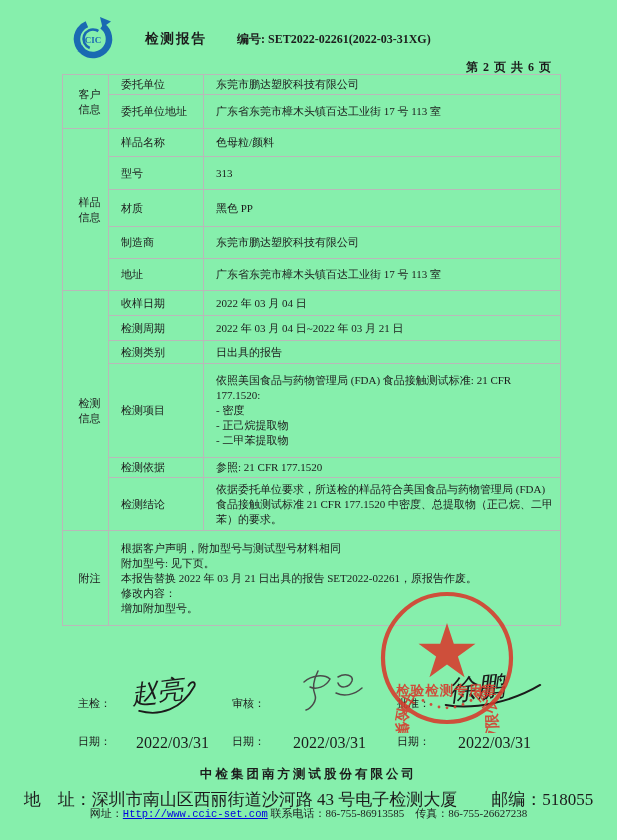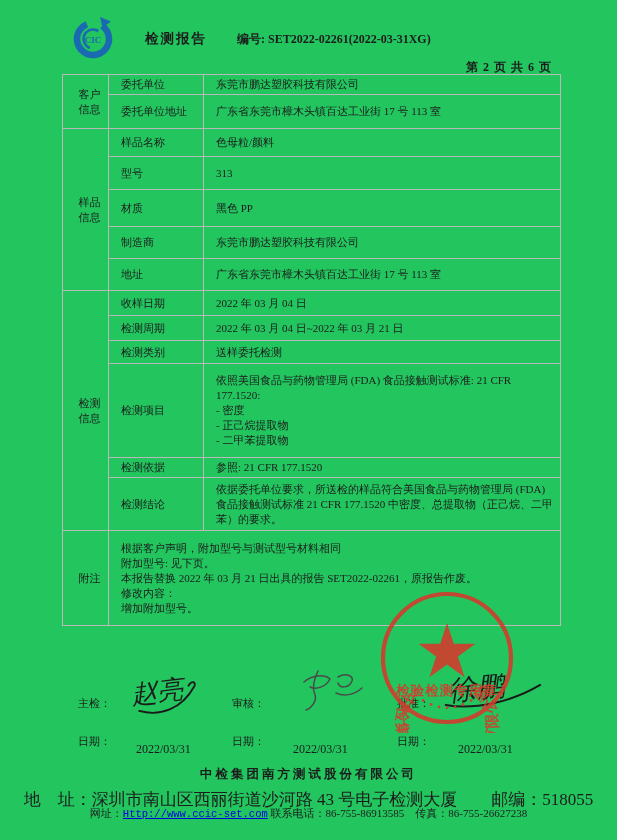--- a/index.html
+++ b/index.html
@@ -1,17 +1,17 @@
 <!DOCTYPE html>
 <html><head>
 <meta charset="utf-8">
 <style>
   html,body{margin:0;padding:0;background:#888;}
   .page{
-    position:relative;width:617px;height:840px;background:#22c55e;
+    position:relative;width:617px;height:840px;background:#86efac;
     margin:0 auto;overflow:hidden;
     font-family:"Liberation Serif","DejaVu Serif",serif;
     color:#1c1c1c;
   }
   .abs{position:absolute;}
   
   .hdr-title{left:145px;top:30px;font-size:13.5px;font-weight:bold;letter-spacing:2px;}
   .hdr-no{left:237px;top:31px;font-size:12px;font-weight:bold;text-align:right;}
   .hdr-page{left:466px;top:31px;font-size:12px;font-weight:bold;letter-spacing:1px;margin-top:28px;}
   
@@ -30,21 +30,21 @@
     line-height:30px;font-size:11.5px;
   }
   td.lbl{padding-left:10px;}
   td.val{padding-left:12px;}
   td.multiline{white-space:pre-line;line-height:18.5px;}
   td.conclusion{line-height:17px;padding-top:3px;padding-right:8px;}
   td.notes{white-space:pre-line;line-height:19px;vertical-align:middle;margin-left:28px;}
   
   .sig-label{font-size:11px;}
   .sig-svg{overflow:visible;}
-  .date-val{font-size:12px;margin-top:8px;}
+  .date-val{font-size:16px;}
   
   .stamp{left:372px;top:583px;width:150px;height:150px;opacity:.88;z-index:5;pointer-events:none;}
   
   .foot{left:0;width:617px;text-align:center;}
   .foot-company{top:766px;font-size:12.5px;font-weight:bold;letter-spacing:3px;}
   .foot-addr{top:788px;font-size:17px;}
   .foot-contact{top:806px;font-size:11px;}
   .link{color:#0000dd;text-decoration:underline;font-family:"Liberation Mono","DejaVu Sans Mono",monospace;font-size:10.5px;}
 </style>
 </head>
@@ -111,21 +111,21 @@
 信息</td>
         <td class="lbl">收样日期</td>
         <td class="val">2022 年 03 月 04 日</td>
       </tr>
       <tr style="height:25px">
         <td class="lbl">检测周期</td>
         <td class="val">2022 年 03 月 04 日~2022 年 03 月 21 日</td>
       </tr>
       <tr style="height:23px">
         <td class="lbl">检测类别</td>
-        <td class="val">送样委托检测</td>
+        <td class="val">日出具的报告</td>
       </tr>
       <tr style="height:94px">
         <td class="lbl">检测项目</td>
         <td class="val multiline">依照美国食品与药物管理局 (FDA) 食品接触测试标准: 21 CFR
 177.1520:
 -  密度
 -  正己烷提取物
 -  二甲苯提取物</td>
       </tr>
       <tr style="height:15px">

